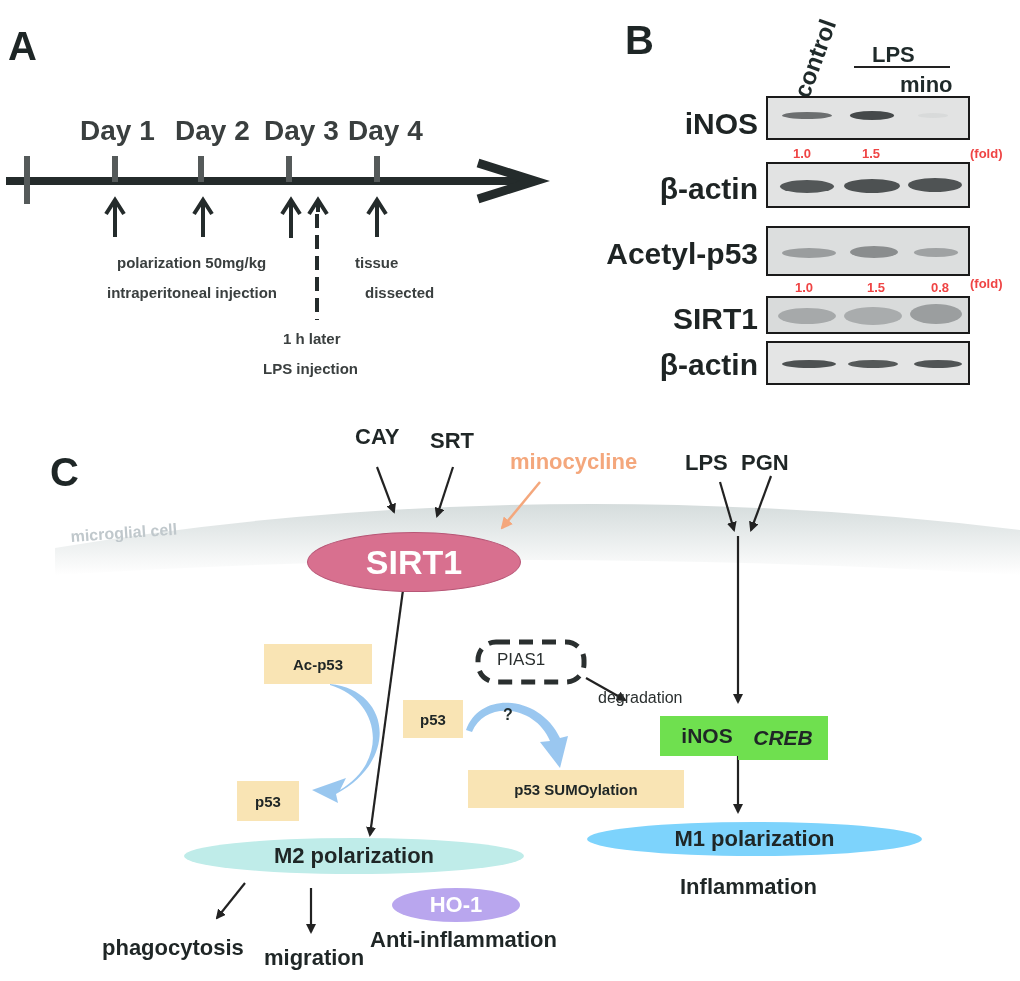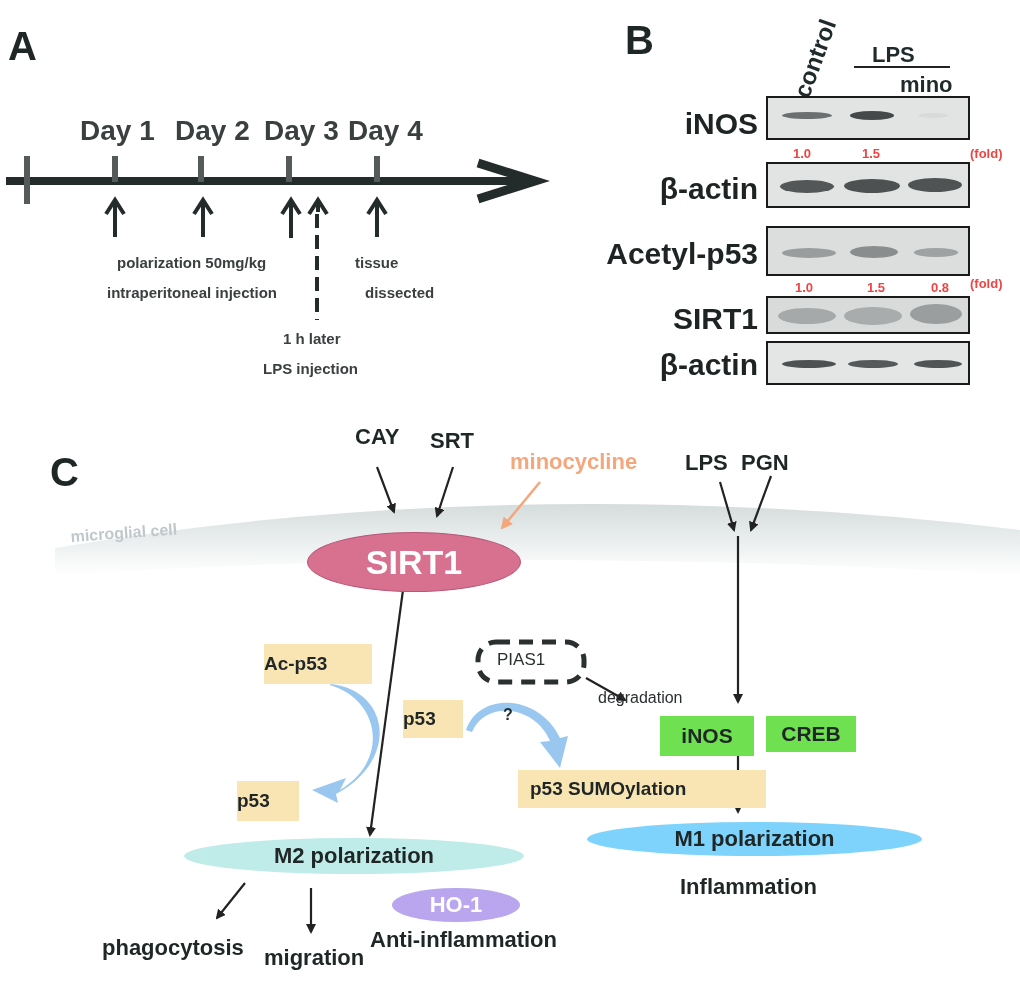--- a/index.html
+++ b/index.html
@@ -8,21 +8,21 @@
   .abs { position: absolute; }
   .panel-label { font-weight: bold; font-size: 40px; color: #1e2626; }
   .bold { font-weight: bold; }
   svg { position: absolute; left: 0; top: 0; }
   .t-day { font-size: 28px; font-weight: bold; color: #3a3f3f; }
   .t-note { font-size: 15px; font-weight: bold; color: #3a3f3f; text-align: center; white-space: nowrap; }
   .blot-label { font-size: 30px; font-weight: bold; color: #1e2424; text-align: right; white-space: nowrap; }
   .fold { font-size: 13px; font-weight: bold; color: #ef4444; }
   .blot { position: absolute; border: 2px solid #1a1a1a; box-sizing: border-box; background: #e2e3e3; overflow: hidden; }
   .band { position: absolute; border-radius: 50%; }
-  .box-yellow { position: absolute; background: #f9e4b4; font-weight: bold; font-size: 19px; color: #1f2626; display: flex; align-items: center; }
+  .box-yellow { position: absolute; background: #f9e4b4; font-weight: bold; font-size: 15px; color: #1f2626; display: flex; align-items: center; justify-content: center; }
   .box-green { position: absolute; background: #6fe04f; font-weight: bold; font-size: 21px; color: #1f2626; display: flex; align-items: center; justify-content: center; }
   .ellipse { position: absolute; border-radius: 50%; display: flex; align-items: center; justify-content: center; font-weight: bold; }
   .t-big { font-size: 22px; font-weight: bold; color: #1f2626; white-space: nowrap; }
 </style>
 </head>
 <body>
 
 <div class="abs panel-label" style="left:8px; top:24px;">A</div>
 
 <svg width="1020" height="981">
@@ -165,28 +165,28 @@
 </div>
 
 <div class="abs" style="left:497px; top:650px; font-size:17px; color:#2a2f2f;">PIAS1</div>
 <div class="abs" style="left:598px; top:689px; font-size:16px; color:#2a2f2f;">degradation</div>
 
 <div class="box-yellow" style="left:403px; top:700px; width:60px; height:38px;">
   <span>p53</span>
 </div>
 <div class="abs bold" style="left:503px; top:706px; font-size:16px;">?</div>
 
-<div class="box-yellow" style="left:518px; top:770px; width:236px; height:38px;padding-left:12px;">
+<div class="box-yellow" style="left:468px; top:770px; width:216px; height:38px;">
   <span>p53 SUMOylation</span>
 </div>
 
 <div class="box-green" style="left:660px; top:716px; width:94px; height:40px;">
   <span>iNOS</span>
 </div>
-<div class="box-green" style="left:766px; top:716px; width:90px; height:36px;">
+<div class="box-green" style="left:738px; top:716px; width:90px; height:44px;font-style:italic;">
   <span>CREB</span>
 </div>
 
 <div class="ellipse" style="left:184px; top:838px; width:340px; height:36px; background:#bfece9; color:#1f2626; font-size:22px;">
   <span>M2 polarization</span>
 </div>
 <div class="ellipse" style="left:587px; top:822px; width:335px; height:34px; background:#7dd3fc; color:#1f2626; font-size:22px;">
   <span>M1 polarization</span>
 </div>
 <div class="ellipse" style="left:390px; top:888px; width:128px; height:34px; background:#b9a6ee; color:#ffffff; font-size:22px; border-radius:50%; left:392px;">

